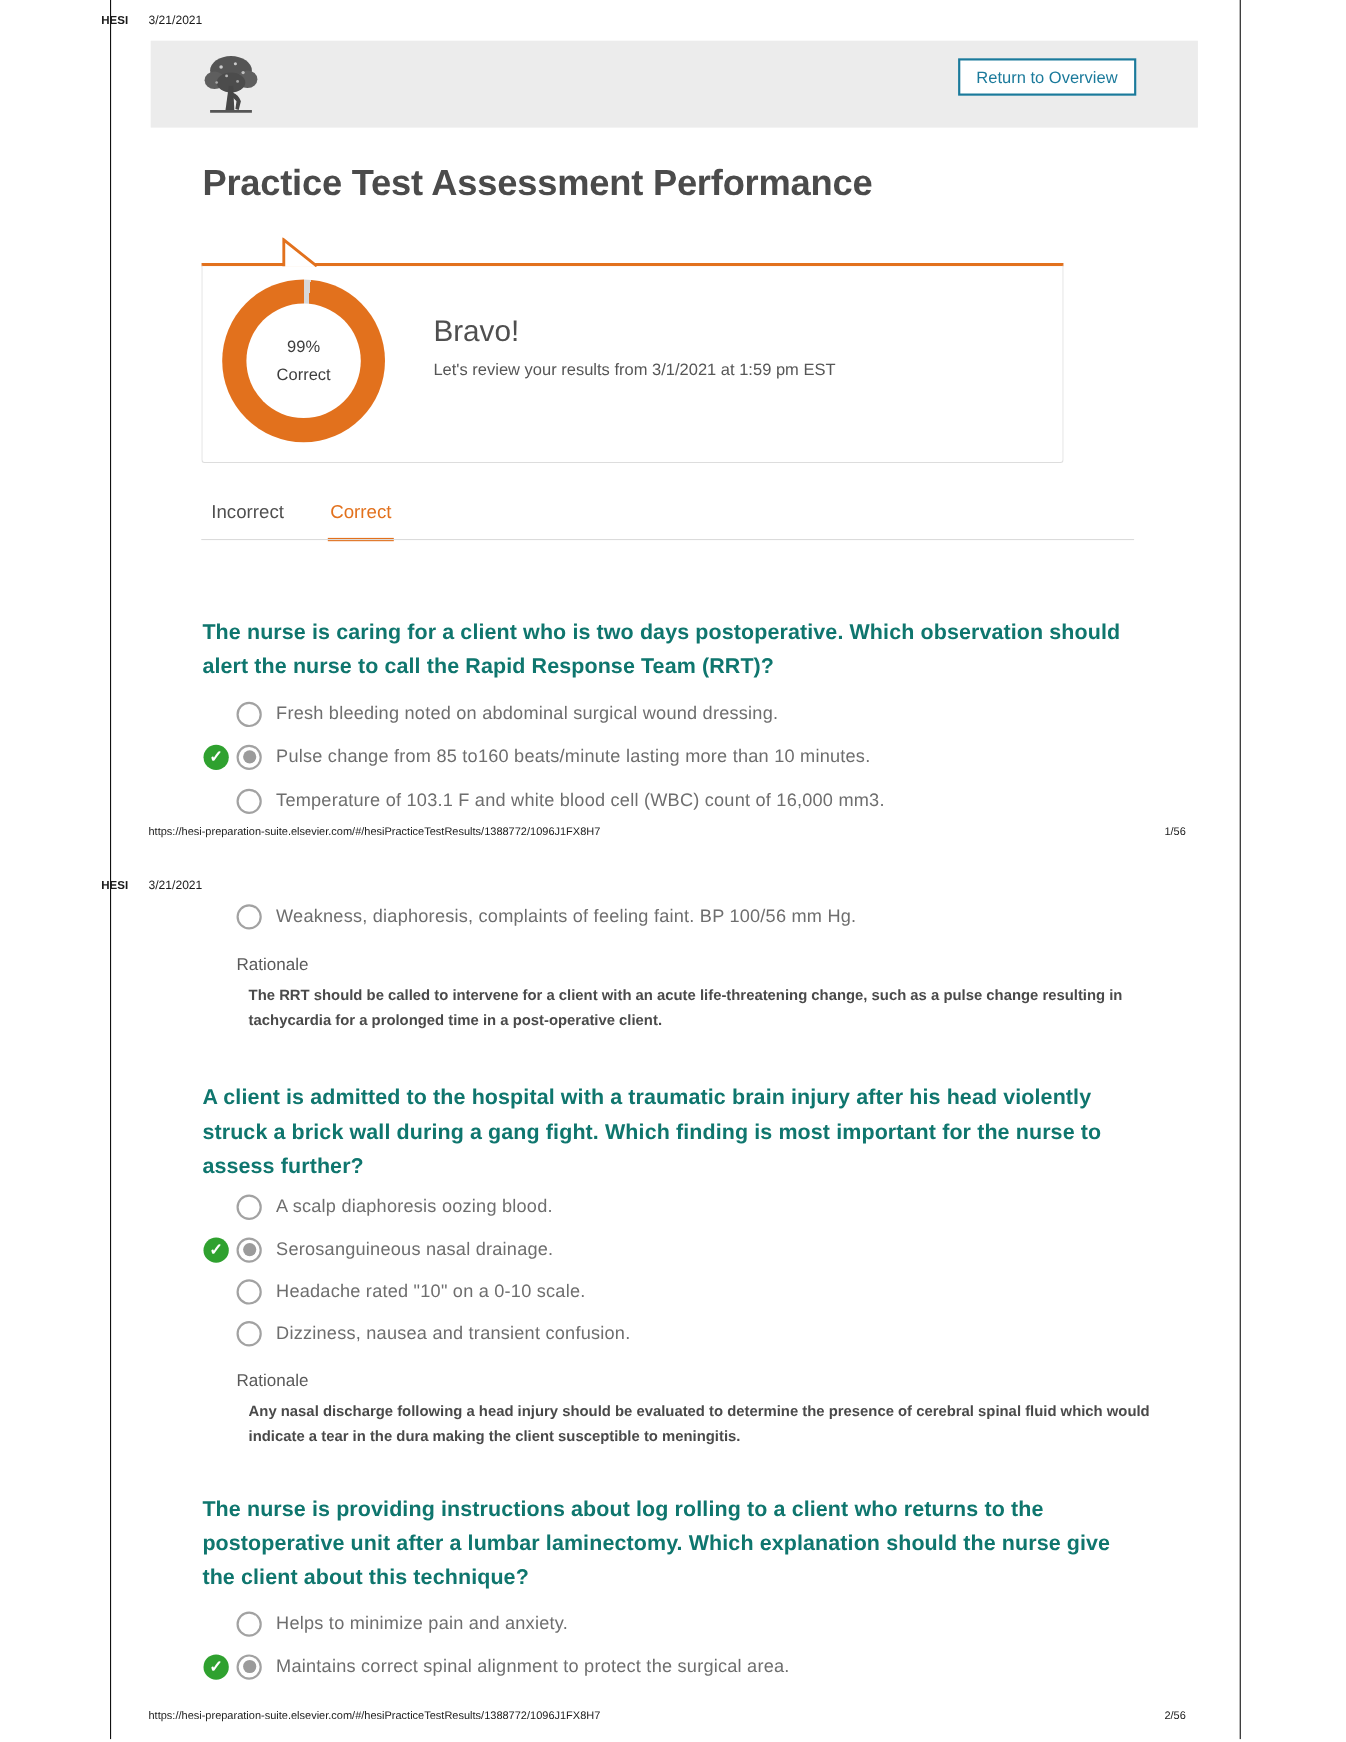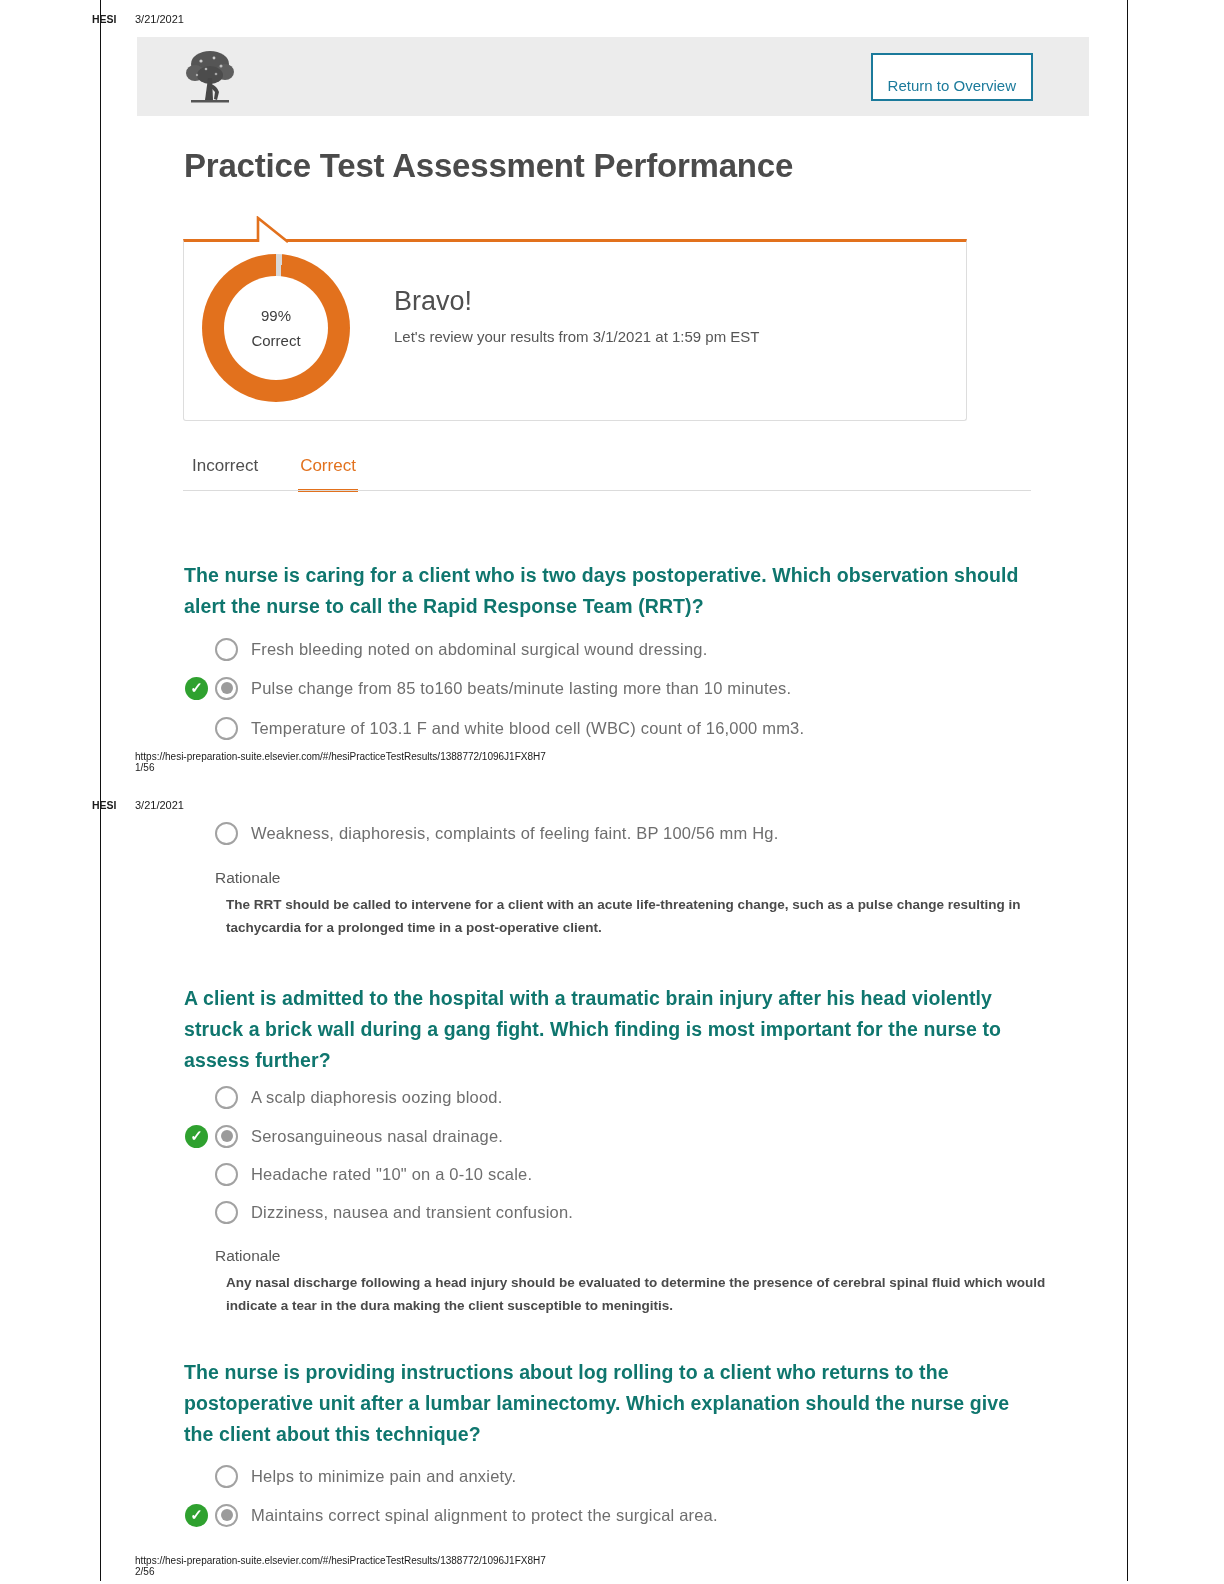--- a/index.html
+++ b/index.html
@@ -13,21 +13,21 @@
 
   
   .print-meta{font-size:11px;color:#1a1a1a;}
   .print-center{left:92px;width:1132px;text-align:left;font-weight:700;font-size:10.5px;color:#1a1a1a;}
 
   
   .appbar{left:137px;top:37px;width:952px;height:79px;background:#ECECEC;}
   .logo{position:absolute;left:46px;top:11px;width:54px;height:58px;}
   .return-btn{position:absolute;right:56px;top:16px;height:34px;box-sizing:border-box;
               background:#fff;border:2px solid #1B7A9B;color:#1B7A9B;font-size:15px;
-              padding:22px 15px;font-family:"Liberation Sans",sans-serif;cursor:pointer;}
+              padding:6px 15px;font-family:"Liberation Sans",sans-serif;cursor:pointer;}
 
   .page-title{left:184px;top:147px;font-size:33px;font-weight:600;color:#4B4B4B;letter-spacing:-0.2px;}
 
   
   .card{left:183px;top:239px;width:784px;height:182px;box-sizing:border-box;background:#fff;
         border:1px solid #DDDDDD;border-top:3px solid #E2711D;border-radius:0 0 3px 3px;}
   .notch{position:absolute;left:72px;top:-26px;width:34px;height:27px;}
   .donut{position:absolute;left:18px;top:12px;width:148px;height:148px;border-radius:50%;
          background:conic-gradient(#D8D8D8 0deg 5deg,#E2711D 5deg 360deg);
          display:flex;align-items:center;justify-content:center;}
@@ -55,21 +55,21 @@
   .radio{width:23px;height:23px;box-sizing:border-box;border:2px solid #A2A2A2;border-radius:50%;
          background:#fff;position:relative;margin-right:13px;flex:none;}
   .radio.sel::after{content:"";position:absolute;inset:3.5px;border-radius:50%;background:#9B9B9B;}
   .opt-label{font-size:16.5px;color:#6E6E6E;letter-spacing:0.2px;white-space:nowrap;}
 
   
   .rat-label{left:215px;font-size:15.5px;color:#595959;}
   .rat-body{left:226px;width:822px;font-size:13.5px;font-weight:700;color:#4A4A4A;line-height:23px;}
 
   
-  .pfoot{left:135px;width:943px;display:flex;justify-content:space-between;font-size:10px;color:#1a1a1a;letter-spacing:0;flex-direction:column;}
+  .pfoot{left:135px;width:943px;display:flex;justify-content:space-between;font-size:10px;color:#1a1a1a;letter-spacing:0;}
 </style>
 </head>
 <body>
 
 <div class="sheet">
 
   <div class="frame"></div>
 
   <div class="abs print-meta" style="left:135px;top:13px;">3/21/2021</div>
   <div class="abs print-center" style="top:13px;">HESI</div>

